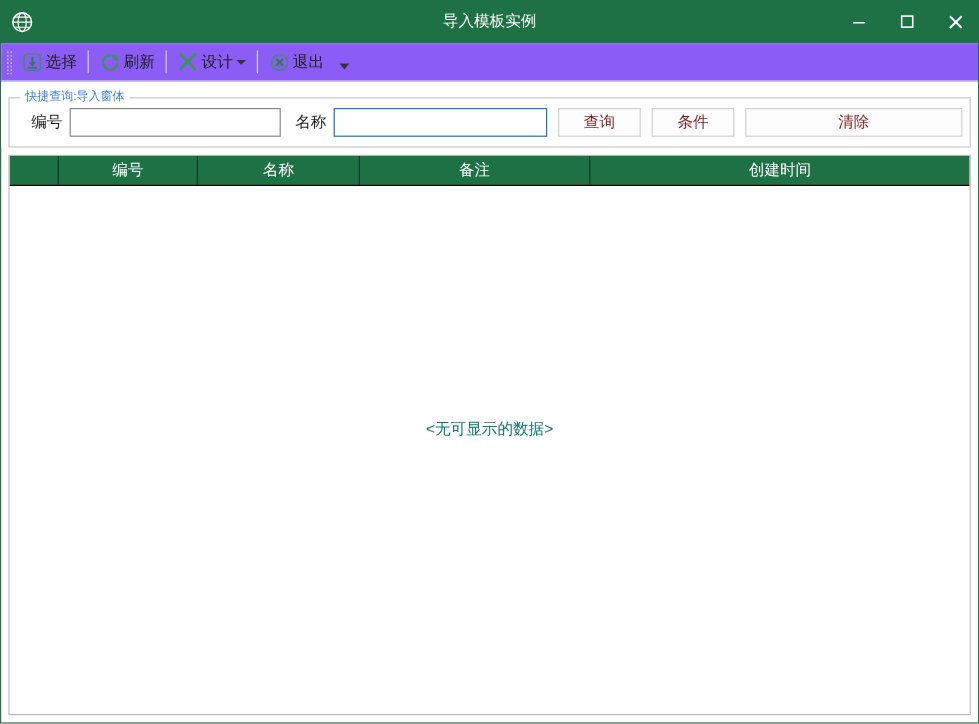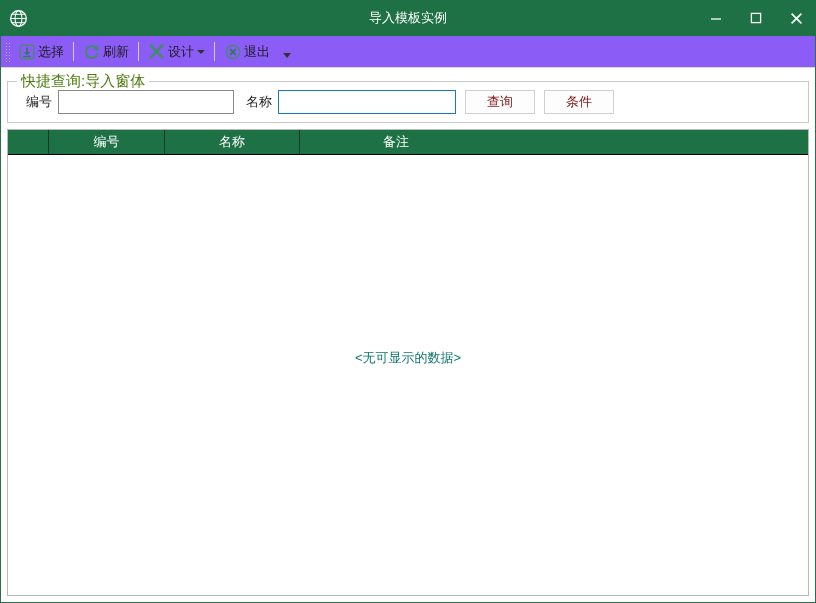--- a/index.html
+++ b/index.html
@@ -140,22 +140,22 @@
     border: 1px solid #c8c8c8;
     padding: 8px 6px 8px 6px;
     margin-top: 7px;
   }
   .gb-legend {
     position: absolute;
     top: -9px;
     left: 9px;
     background: #ffffff;
     padding: 0 4px;
-    font-size: 15px;
-    color: #4d7c0f;
+    font-size: 10px;
+    color: #3b82f6;
     line-height: 15px;
   }
   .query-row {
     display: flex;
     align-items: center;
     height: 24px;
   }
   .q-label {
     font-size: 13px;
     color: #1c1c1c;
@@ -330,29 +330,31 @@
   <div class="query-area">
     <div class="groupbox">
       <div class="gb-legend">快捷查询:导入窗体</div>
       <div class="query-row">
         <span class="q-label">编号</span>
         <input class="q-input id-field" type="text" value="" style="">
         <span class="q-label">名称</span>
         <input class="q-input name-field" type="text" value="" style="">
         <button class="q-btn w-small">查询</button>
         <button class="q-btn w-small">条件</button>
+        <button class="q-btn w-wide">清除</button>
       </div>
     </div>
   </div>
 
   <div class="grid-wrap">
     <div class="grid-header" id="grid-header">
         <div class="gh-cell" style="width: 41px;"></div>
         <div class="gh-cell" style="width: 116px;">编号</div>
         <div class="gh-cell" style="width: 135px;">名称</div>
         <div class="gh-cell" style="width: 192px;">备注</div>
+        <div class="gh-cell" style="width: 184px; flex: 1 1 auto;">创建时间</div>
       </div>
     <div class="grid-body">
       <div class="empty-msg">&lt;无可显示的数据&gt;</div>
     </div>
   </div>
 
 </div>
 
 </body></html>

